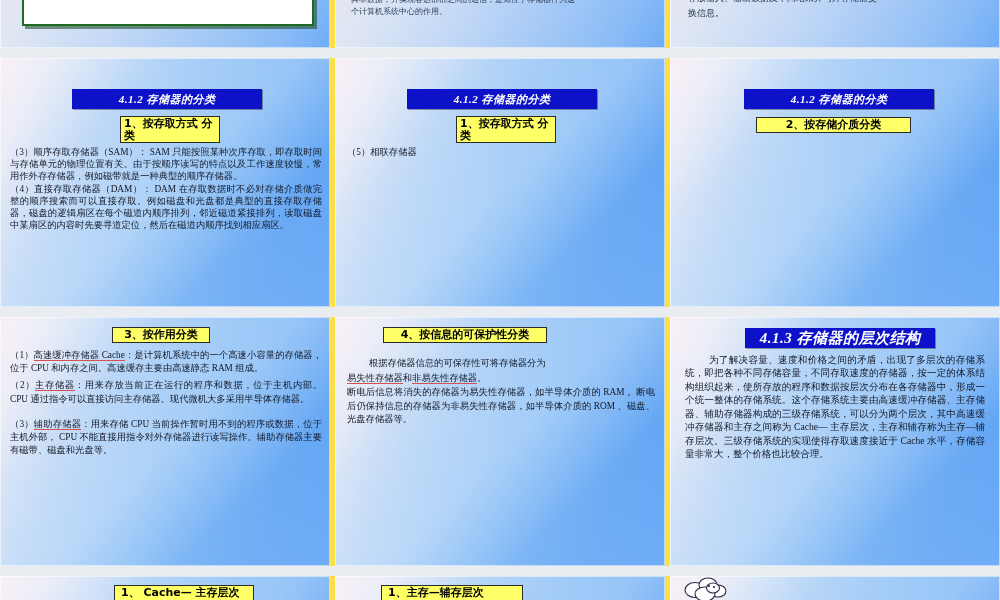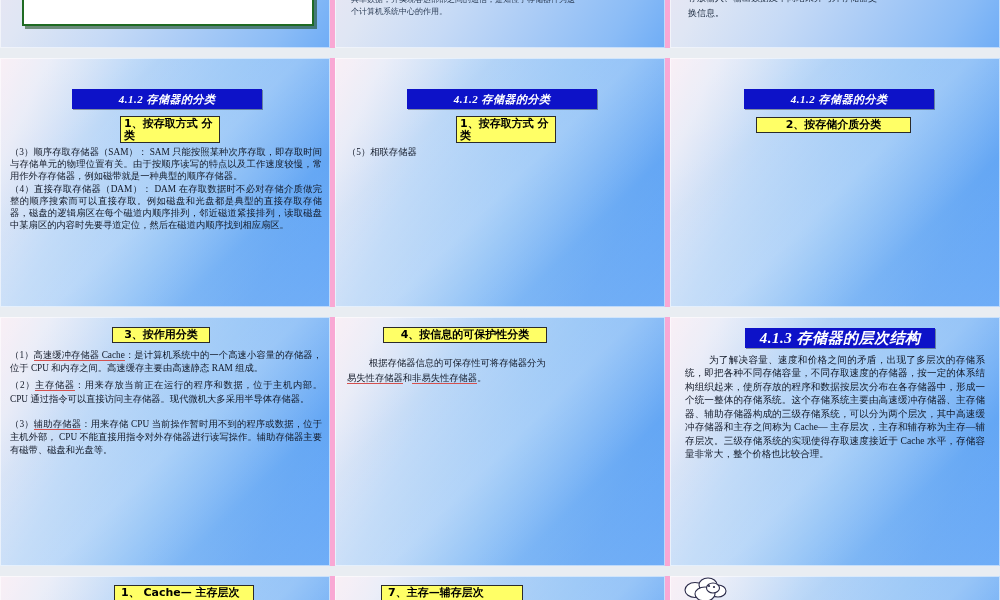--- a/index.html
+++ b/index.html
@@ -4,21 +4,21 @@
 <title>存储器的分类 — 幻灯片网格</title>
 <style>
   html,body{margin:0;padding:0;}
   body{
     width:1000px;height:600px;overflow:hidden;
     background:#e9edf2;
     font-family:"Liberation Serif","DejaVu Serif",serif;
   }
   #deck{
     position:relative;width:804px;height:600px;
-    background:#f9a8d4;
+    background:#fde047;
   }
 
   
   .slide{
     position:absolute;
     overflow:hidden;
     background:
       linear-gradient(135deg,
         rgba(255,255,255,.30) 0%,
         rgba(255,255,255,.05) 28%,
@@ -149,38 +149,39 @@
     </div>
   </div>
 
   <div class="slide" style="left:335px;top:317px;width:330px;height:249px;">
     <div class="hl" style="left:48px;top:10px;width:164px;height:16px;line-height:14px;font-size:11px;text-align:center;padding:0 3px;">4、按信息的可保护性分类</div>
     <div class="body" style="left:12px;top:40px;width:308px;font-size:9.3px;line-height:1.46;">
       <p style="text-indent:22px;">根据存储器信息的可保存性可将存储器分为</p>
       <p>
         <span class="u">易失性存储器</span><span>和</span><span class="u">非易失性存储器</span><span>。</span>
       </p>
+      <p>断电后信息将消失的存储器为易失性存储器，如半导体介质的 RAM 。断电后仍保持信息的存储器为非易失性存储器，如半导体介质的 ROM 、磁盘、光盘存储器等。</p>
     </div>
   </div>
 
   <div class="slide" style="left:670px;top:317px;width:330px;height:249px;">
     <div class="banner" style="left:75px;top:11px;width:190px;height:20px;line-height:20px;font-size:15px;">4.1.3   存储器的层次结构</div>
     <div class="body" style="left:15px;top:36px;width:300px;font-size:9.6px;line-height:1.40;font-family:Liberation Serif, serif;">
       <p style="text-indent:24px;">为了解决容量、速度和价格之间的矛盾，出现了多层次的存储系统，即把各种不同存储容量，不同存取速度的存储器，按一定的体系结构组织起来，使所存放的程序和数据按层次分布在各存储器中，形成一个统一整体的存储系统。这个存储系统主要由高速缓冲存储器、主存储器、辅助存储器构成的三级存储系统，可以分为两个层次，其中高速缓冲存储器和主存之间称为 Cache— 主存层次，主存和辅存称为主存—辅存层次。三级存储系统的实现使得存取速度接近于 Cache 水平，存储容量非常大，整个价格也比较合理。</p>
     </div>
   </div>
 
   <div class="gutter" style="left:0;top:566px;width:1000px;height:10px;"></div>
 
   <div class="slide" style="left:0;top:576px;width:330px;height:249px;">
     <div class="hl" style="left:114px;top:9px;width:140px;height:16px;line-height:14px;font-size:11px;padding:0 6px;">1、 Cache— 主存层次</div>
   </div>
 
   <div class="slide" style="left:335px;top:576px;width:330px;height:249px;">
-    <div class="hl" style="left:46px;top:9px;width:142px;height:16px;line-height:14px;font-size:11px;padding:0 6px;">7、主存—辅存层次</div>
+    <div class="hl" style="left:46px;top:9px;width:142px;height:16px;line-height:14px;font-size:11px;padding:0 6px;">1、主存—辅存层次</div>
   </div>
 
   <div class="slide" style="left:670px;top:576px;width:330px;height:249px;">
     <div class="sheep" style="left:8px;top:-2px;width:56px;height:34px;">
       <svg viewBox="0 0 56 34" width="56" height="34" aria-hidden="true">
         <g fill="#ffffff" stroke="#2b2b4a" stroke-width="1.1">
           <ellipse cx="17" cy="16" rx="10" ry="7.5"></ellipse>
           <ellipse cx="30" cy="11" rx="9" ry="7"></ellipse>
           <ellipse cx="40" cy="17" rx="8" ry="6"></ellipse>
           <ellipse cx="27" cy="20" rx="10" ry="7"></ellipse>

